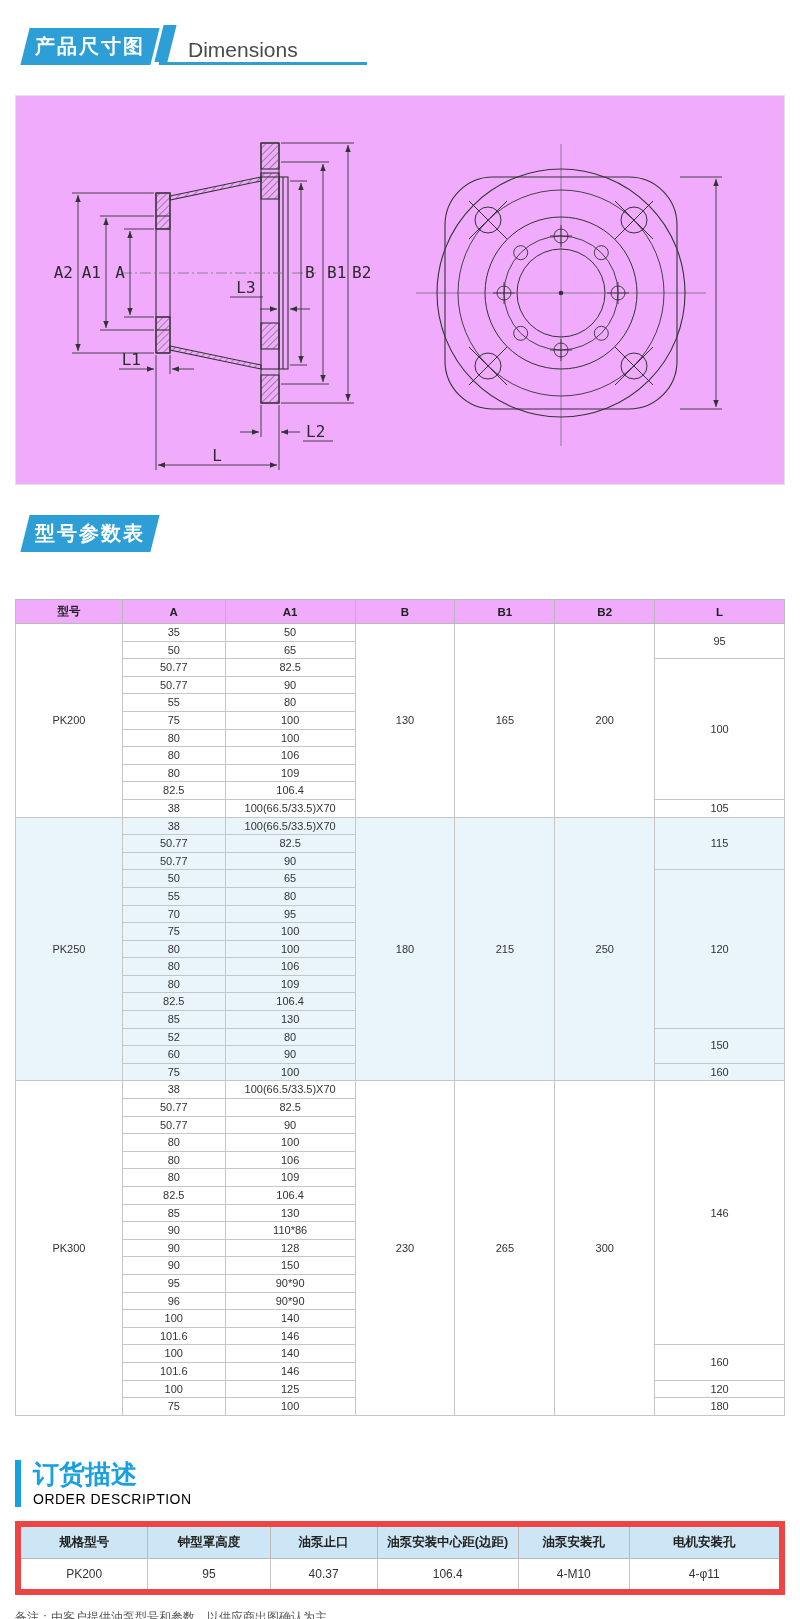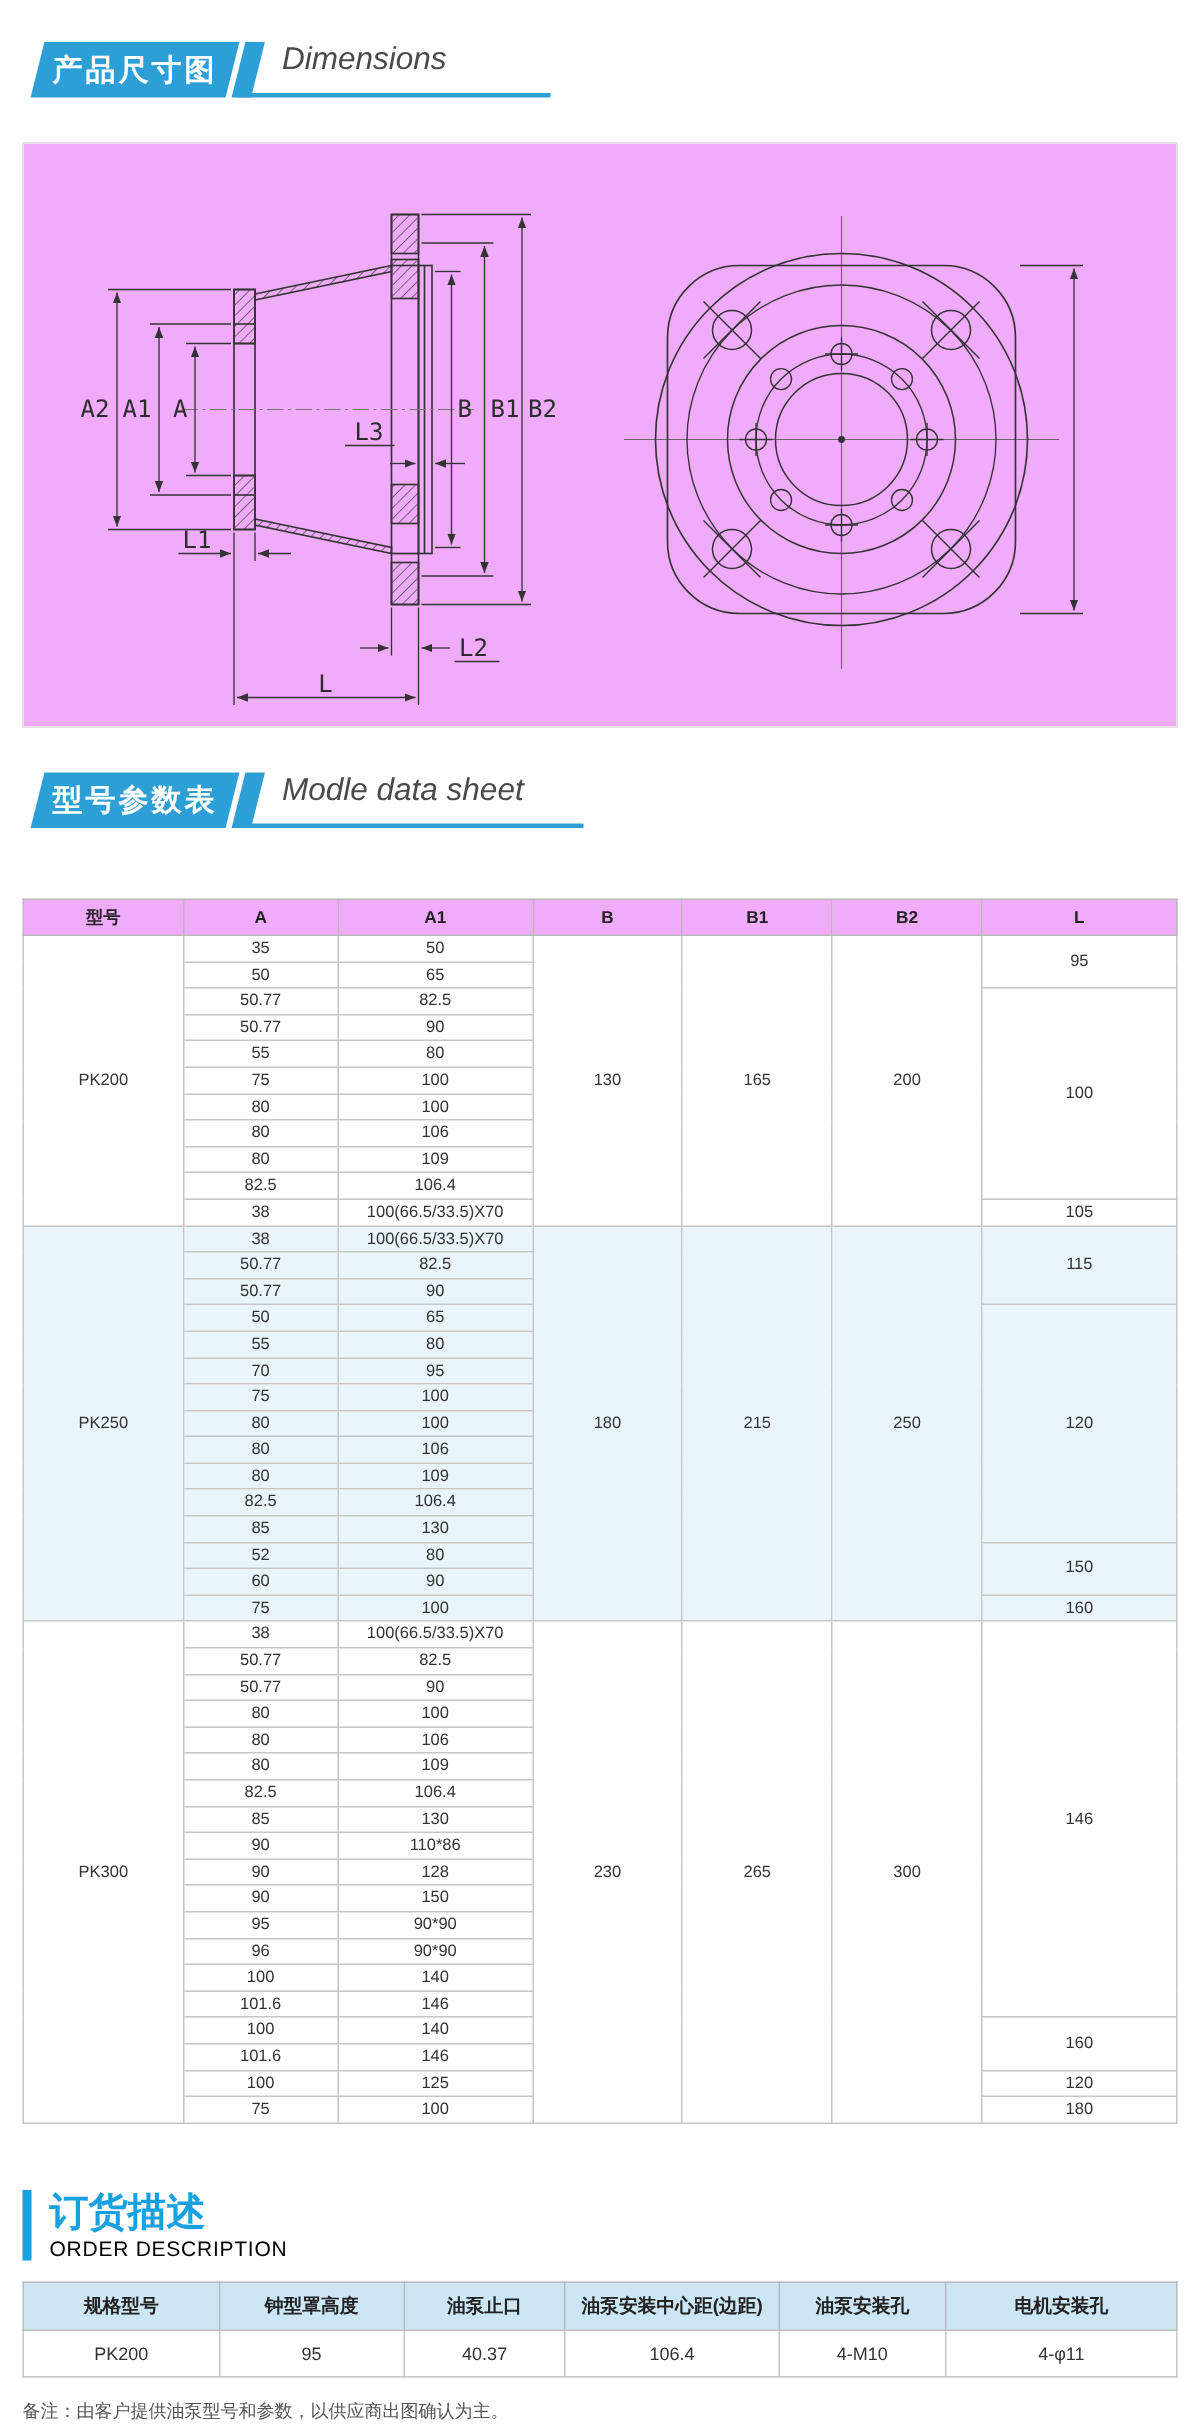--- a/index.html
+++ b/index.html
@@ -6,22 +6,22 @@
   body { width:800px; font-family:"Liberation Sans", sans-serif; color:#333; }
   .page { width:770px; margin:0 auto; padding-top:28px; }
 
   
   .sec-hdr { display:flex; align-items:stretch; height:37px; }
   .zh-tab { display:flex; align-items:center; justify-content:center;
             min-width:128px; height:37px; background:#2e9fd6;
             transform:skewX(-14deg); margin-left:10px; }
   .zh-tab .zh-txt { transform:skewX(14deg); color:#fff; font-size:20px;
                     font-weight:bold; letter-spacing:2px; white-space:nowrap; padding:0 10px; }
-  .en-box { display:flex; align-items:flex-start; border-bottom:3px solid #2e9fd6;
-            margin-left:4px; width:208px;font-style:italic; }
+  .en-box { display:flex; align-items:flex-end; border-bottom:3px solid #2e9fd6;
+            margin-left:4px; width:208px; }
   .wedge { width:13px; height:37px; background:#2e9fd6; transform:skewX(-14deg); }
   .en-txt { font-size:21px; color:#4a4a4a; margin-left:16px; white-space:nowrap; }
 
   
   .draw-box { margin-top:30px; border:1px solid #e3e3e3; background:#f0abfc;
               width:768px; height:388px; }
   svg text.dim { font-family:"DejaVu Sans Mono", monospace; font-size:16px; fill:#2b2b2b; }
 
   
   table.model { margin-top:47px; width:770px; border-collapse:collapse; table-layout:fixed; }
@@ -32,21 +32,21 @@
                    overflow:hidden; white-space:nowrap; }
   table.model tr.tint td { background:#e9f4fb; }
   table.model { border:1px solid #adadad; }
 
   
   .order-hdr { margin-top:44px; border-left:6px solid #19a0e0; padding-left:12px; }
   .order-zh { font-size:26px; font-weight:bold; color:#19a0e0; line-height:1.15; }
   .order-en { font-size:14px; color:#000000; letter-spacing:0.5px; margin-top:1px; }
 
   table.order { margin-top:14px; width:770px; border-collapse:collapse; table-layout:fixed;
-                border:1px solid #ef4444; }
+                border:6px solid #ef4444; }
   table.order th { background:#cde6f6; border:1px solid #b9b9b9; height:31px;
                    font-size:12.5px; color:#222; font-weight:bold; padding:0; }
   table.order td { border:1px solid #c6c6c6; height:30px; text-align:center;
                    font-size:12px; color:#333; padding:0; }
 
   .note { margin-top:14px; font-size:12px; color:#555; }
 </style>
 </head>
 <body>
 
@@ -201,24 +201,20 @@
           <line x1="664" y1="313" x2="706" y2="313"></line>
           <line x1="700" y1="83" x2="700" y2="311" marker-start="url(#ar)" marker-end="url(#ar)"></line>
         </g>
       </g>
     </svg>
   </div>
 
   <div class="sec-hdr" style="margin-top:30px">
     <span class="zh-tab">
       <span class="zh-txt">型号参数表</span>
-    </span>
-    <span class="en-box" style="width:230px">
-      <span class="wedge"></span>
-      <span class="en-txt">Modle data sheet</span>
     </span>
   </div>
 
   <table class="model">
     <colgroup>
       <col style="width:13.9%">
         <col style="width:13.4%">
         <col style="width:16.9%">
       <col style="width:13%">
         <col style="width:13%">

